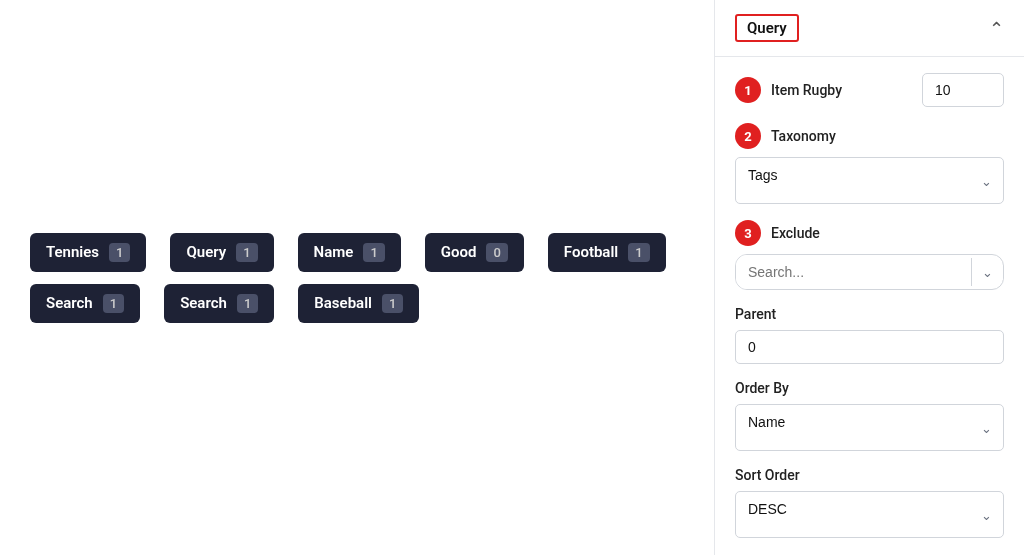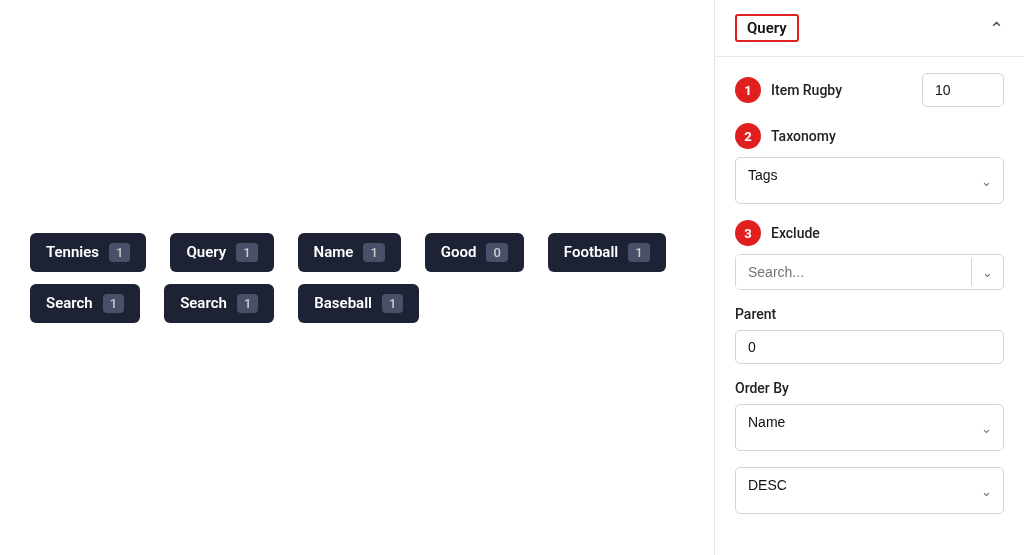--- a/index.html
+++ b/index.html
@@ -162,21 +162,21 @@
       color: #6b7280;
       font-size: 13px;
     }
 
     .search-wrapper {
       position: relative;
       width: 100%;
       display: flex;
       align-items: center;
       border: 1px solid #d1d5db;
-      border-radius: 5px;
+      border-radius: 12px;
       overflow: hidden;
     }
     .search-wrapper input {
       flex: 1;
       border: none;
       padding: 9px 12px;
       font-size: 14px;
       color: #111;
       outline: none;
     }
@@ -297,20 +297,21 @@
           <option>Name</option>
           <option>ID</option>
           <option>Count</option>
           <option>Slug</option>
         </select>
         <span class="select-chevron">⌄</span>
       </div>
     </div>
 
     <div class="field-group">
+      <span class="field-label">Sort Order</span>
       <div class="select-wrapper">
         <select class="field-input">
           <option>DESC</option>
           <option>ASC</option>
         </select>
         <span class="select-chevron">⌄</span>
       </div>
     </div>
 
   </div>

